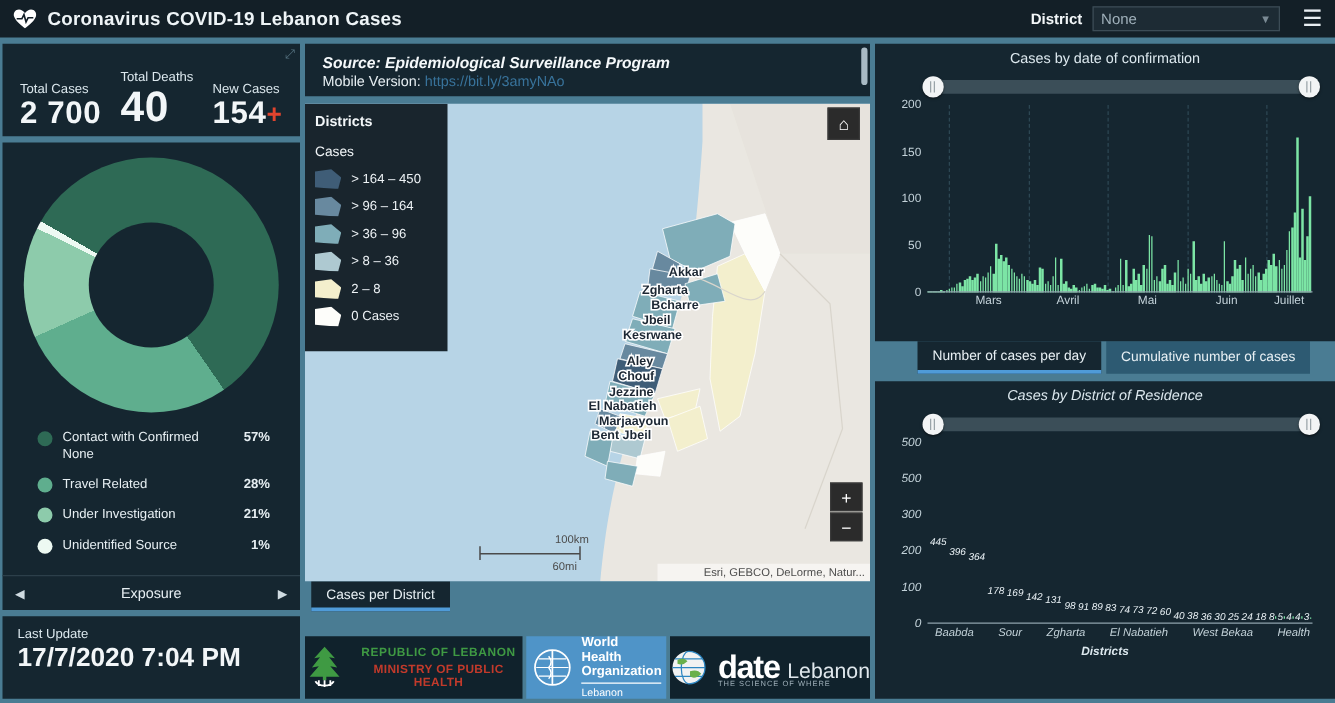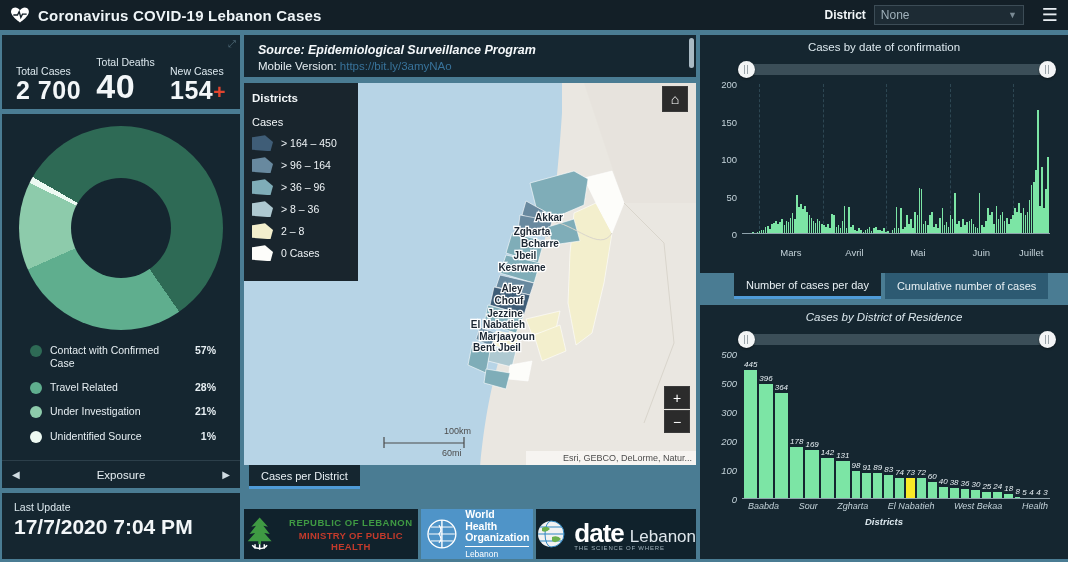--- a/index.html
+++ b/index.html
@@ -102,25 +102,25 @@
   .slider .handle { position:absolute; top:0; width:17px; height:17px; border-radius:50%; background:#f2f4f5; box-shadow:0 1px 2px rgba(0,0,0,.5); cursor:ew-resize; }
   .slider .handle::after { content:""; position:absolute; left:6px; top:4px; width:1px; height:9px; background:#9aa4a9; box-shadow:3px 0 0 #9aa4a9; }
   .slider .h-left { left:-4px; } .slider .h-right { right:-4px; }
   .plot { position:relative; margin-left:32px; margin-right:8px; }
   .plot .baseline { position:absolute; left:0; right:0; bottom:0; height:1px; background:#8fa2ac; }
   .ytick { position:absolute; right:calc(100% + 5px); font-size:9.5px; color:#c3d2d9; transform:translateY(-50%); white-space:nowrap; }
   .vgrid { position:absolute; top:0; bottom:0; width:0; border-left:1px dashed #2d4753; }
   .bars1 { position:absolute; inset:0; display:flex; align-items:flex-end; gap:.5px; }
   .bars1 .bar { flex:1; background:#7ce5a5; }
   .xlabels1 { position:relative; height:16px; margin-left:32px; margin-right:8px; }
-  .xlabels1 span { position:absolute; top:13px; transform:translateX(-50%); font-size:9.5px; color:#c3d2d9; }
+  .xlabels1 span { position:absolute; top:1px; transform:translateX(-50%); font-size:9.5px; color:#c3d2d9; }
   .rtabs { height:26px; display:flex; gap:4px; padding-left:34px; margin-top:0; }
   .chart2 { flex:1; margin-top:6px; padding:6px 10px 0 10px;font-style:italic; }
   .bars2 { position:absolute; inset:0; display:flex; align-items:flex-end; gap:2px; padding:0 2px; }
-  .b2wrap { flex:1; display:flex; flex-direction:column; align-items:center; justify-content:flex-end; position:relative; }
+  .b2wrap { flex:1; display:flex; align-items:center; justify-content:flex-end; position:relative; }
   .b2wrap .blbl { font-size:8px; color:#e9f1f5; margin-bottom:1px; white-space:nowrap; }
   .b2wrap .bar { width:100%; background:#7ce5a5; }
   .xlabels2 { display:flex; justify-content:space-between; margin:2px 4px 0 32px; padding:0 6px; }
   .xlabels2 span { font-size:9px; color:#c3d2d9; }
   .axis-title { text-align:center; font-size:9.5px; font-weight:700; color:#dce8ee; margin-top:5px; }
 
   
   text.dlabel { font-size:10px; font-weight:700; fill:#1c2733; stroke:#ffffff; stroke-width:2.5px; paint-order:stroke; text-anchor:middle; }
   text.mapsmall { font-size:9px; fill:#4c4c4c; }
 </style>
@@ -161,21 +161,21 @@
       </div>
     </div>
 
     <div class="panel exposure">
       <div class="donut-wrap">
         <div class="donut" id="donut" style="background: conic-gradient(from 300deg, rgb(46, 106, 85) 0deg, rgb(46, 106, 85) 205.2deg, rgb(95, 174, 142) 205.2deg, rgb(95, 174, 142) 306deg, rgb(141, 203, 171) 306deg, rgb(141, 203, 171) 356.4deg, rgb(237, 249, 242) 356.4deg, rgb(237, 249, 242) 360deg);"></div>
       </div>
       <div class="exp-legend" id="exp-legend">
           <div class="exp-row">
             <span class="dot" style="background:#2e6a55"></span>
-    <span class="elbl">Contact with Confirmed Case</span>
+    <span class="elbl">Contact with Confirmed None</span>
     <span class="pct">57%</span>
           </div>
           <div class="exp-row">
             <span class="dot" style="background:#5fae8e"></span>
     <span class="elbl">Travel Related</span>
     <span class="pct">28%</span>
           </div>
           <div class="exp-row">
             <span class="dot" style="background:#8dcbab"></span>
     <span class="elbl">Under Investigation</span>

